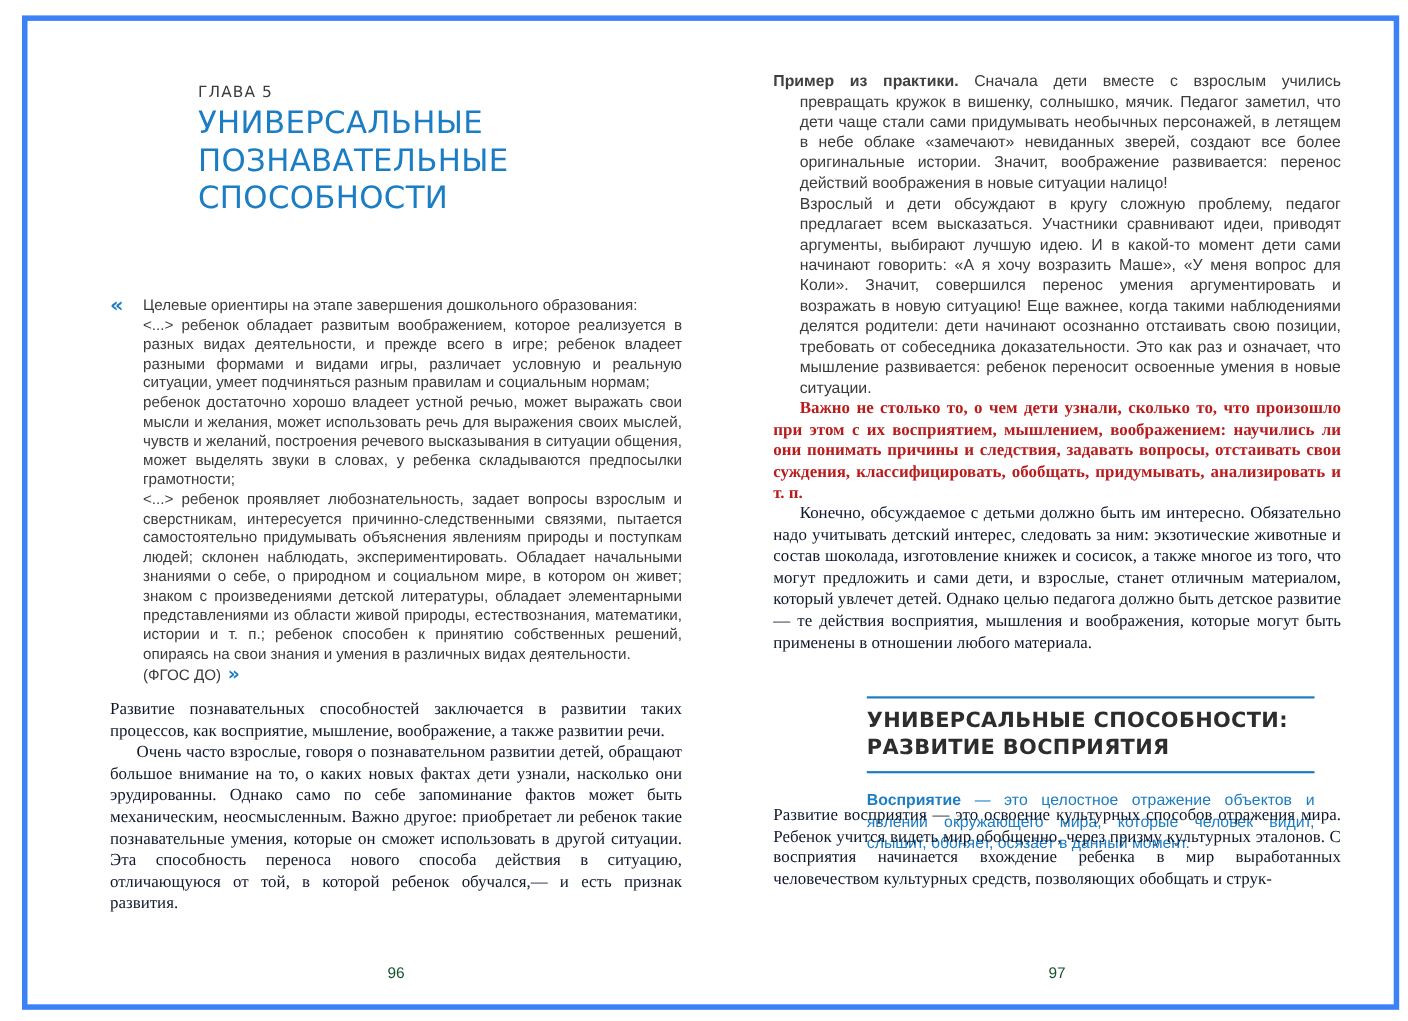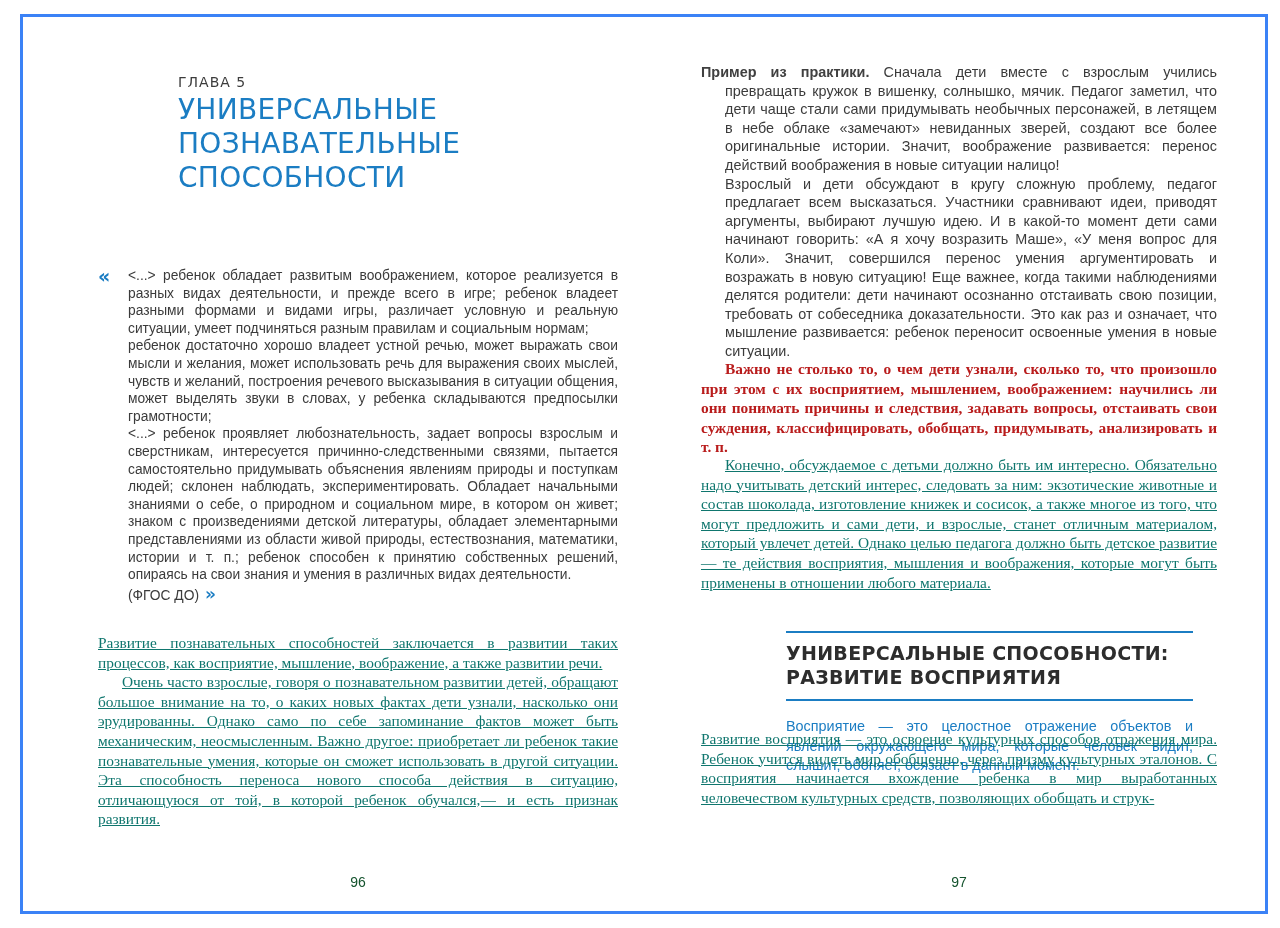--- a/index.html
+++ b/index.html
@@ -1,18 +1,18 @@
 <!DOCTYPE html>
 <html><head>
 <meta charset="utf-8">
 <style>
   html,body{margin:0;padding:0;background:#ffffff;width:1280px;height:928px;overflow:hidden;}
   .frame{
     position:absolute;left:20px;top:14px;width:1242px;height:894px;
-    border:3px solid #3b82f6;background:#ffffff;
+    border:5px solid #3b82f6;background:#ffffff;
   }
   .page{position:absolute;top:0;height:100%;}
   .page-left{left:75px;width:520px;}
   .page-right{left:678px;width:516px;}
   .blk{position:absolute;left:0;right:0;}
 
   
   .chapter-label{
     top:56px;left:80px;right:0;
     font:14px/18px "DejaVu Sans","Liberation Sans",sans-serif;
@@ -33,22 +33,21 @@
   .quote-body p{
     margin:0;text-align:justify;
     font:13.8px/17.6px "Liberation Sans","DejaVu Sans",sans-serif;
     color:#3b3b3b;
   }
   .quote-attr{margin-top:2px !important;text-align:right;}
 
   .body-serif p, p.body-serif{
     margin:0;text-align:justify;
     font:15.4px/19.6px "Liberation Serif","DejaVu Serif",serif;
-    color:#0f766e;
-    text-decoration:underline;
+    color:#0f172a;
   }
   .left-body{top:616px;}
   .indent{text-indent:24px;}
 
   .pagenum{
     top:856px;text-align:center;
     font:14px/18px "Liberation Sans","DejaVu Sans",sans-serif;
     color:#14532d;
   }
 
@@ -76,21 +75,21 @@
     margin:9px 0 10px 0;
     font:19px/23.5px "DejaVu Sans","Liberation Sans",sans-serif;
     font-weight:bold;color:#2d2d2d;letter-spacing:0.3px;
   }
   .section h2 span{display:block;}
   .definition{
     margin:16px 0 0 0;text-align:justify;
     font:14.4px/19.6px "Liberation Sans","DejaVu Sans",sans-serif;
     color:#1b7dc3;
   }
-  .def-term{font-weight:normal;}
+  .def-term{font-weight:bold;}
 
   .watermark{
     position:absolute;left:50%;top:468px;transform:translate(-50%,-50%);
     font:bold 94px/1 "DejaVu Sans","Liberation Sans",sans-serif;
     letter-spacing:1px;white-space:nowrap;
     color:rgba(250,250,250,0.72);
     text-shadow:4px 6px 6px rgba(105,105,105,0.40), -1px -1px 1px rgba(175,175,175,0.28);
     pointer-events:none;
   }
 </style>
@@ -105,20 +104,21 @@
 
     <h1 class="blk chapter-title">
       <span>УНИВЕРСАЛЬНЫЕ</span>
       <span>ПОЗНАВАТЕЛЬНЫЕ</span>
       <span>СПОСОБНОСТИ</span>
     </h1>
 
     <div class="blk quote">
       <span class="qmark qmark-open">«</span>
       <div class="quote-body">
+        <p>Целевые ориентиры на этапе завершения дошкольного образования:</p>
         <p>&lt;...&gt; ребенок обладает развитым воображением, которое реализуется в разных видах деятельности, и прежде всего в игре; ребенок владеет разными формами и видами игры, различает условную и реальную ситуации, умеет подчиняться разным правилам и социальным нормам;</p>
         <p>ребенок достаточно хорошо владеет устной речью, может выражать свои мысли и желания, может использовать речь для выражения своих мыслей, чувств и желаний, построения речевого высказывания в ситуации общения, может выделять звуки в словах, у ребенка складываются предпосылки грамотности;</p>
         <p>&lt;...&gt; ребенок проявляет любознательность, задает вопросы взрослым и сверстникам, интересуется причинно-следственными связями, пытается самостоятельно придумывать объяснения явлениям природы и поступкам людей; склонен наблюдать, экспериментировать. Обладает начальными знаниями о себе, о природном и социальном мире, в котором он живет; знаком с произведениями детской литературы, обладает элементарными представлениями из области живой природы, естествознания, математики, истории и т. п.; ребенок способен к принятию собственных решений, опираясь на свои знания и умения в различных видах деятельности.</p>
         <p class="quote-attr">
           <span>(ФГОС ДО)</span><span class="qmark qmark-close">»</span>
         </p>
       </div>
     </div>
 
     <div class="blk left-body body-serif">

